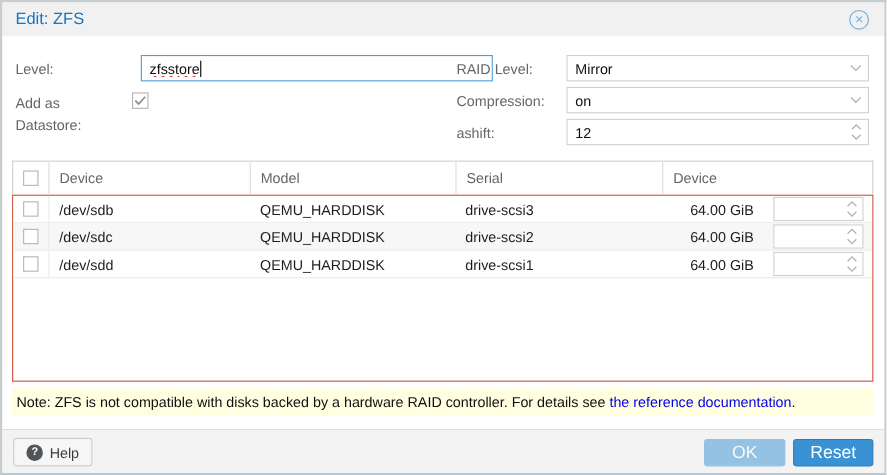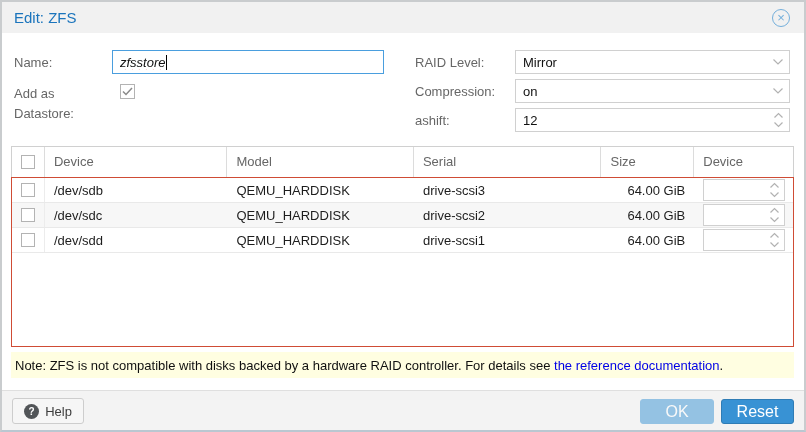--- a/index.html
+++ b/index.html
@@ -72,22 +72,22 @@
   .reset-btn { left:719px; width:73px; background:#3892d4; border:1px solid #2f7cb5; color:#fff; }
 </style>
 </head>
 <body>
 
 <div class="titlebar">
   <div class="title">Edit: ZFS</div>
 </div>
 <div class="close-btn">×</div>
 
-<div class="label" style="left:14px; top:55px;">Name:</div>
-<div class="field focused" style="left:112px; top:50px; width:272px;font-style:italic;">
+<div class="label" style="left:14px; top:55px;">Level:</div>
+<div class="field focused" style="left:128px; top:50px; width:320px;">
   <span class="val"><span class="spellcheck">zfsstore</span><span class="caret"></span></span>
 </div>
 
 <div class="label two-line" style="left:14px; top:84px; width:92px;">Add as Datastore:</div>
 <div class="checkbox" style="position:absolute; left:120px; top:84px;" data-checked="true">
   <svg width="11" height="10" viewBox="0 0 11 10">
       <path d="M1 4.5 L4 7.5 L10 1" fill="none" stroke="#8a8a8a" stroke-width="1.5"></path>
     </svg>
 </div>
 
@@ -127,21 +127,20 @@
 <div class="grid">
   <div class="grid-header">
     <div class="hcell c-check">
       <div class="checkbox small" data-checked="false">
         
       </div>
     </div>
     <div class="hcell c-device">Device</div>
     <div class="hcell c-model">Model</div>
     <div class="hcell c-serial">Serial</div>
-    <div class="hcell c-size">Size</div>
     <div class="hcell c-order">Device</div>
   </div>
   <div class="grid-body">
 
     <div class="grow">
       <div class="bcell c-check">
         <div class="checkbox small" data-checked="false">
           
         </div>
       </div>

